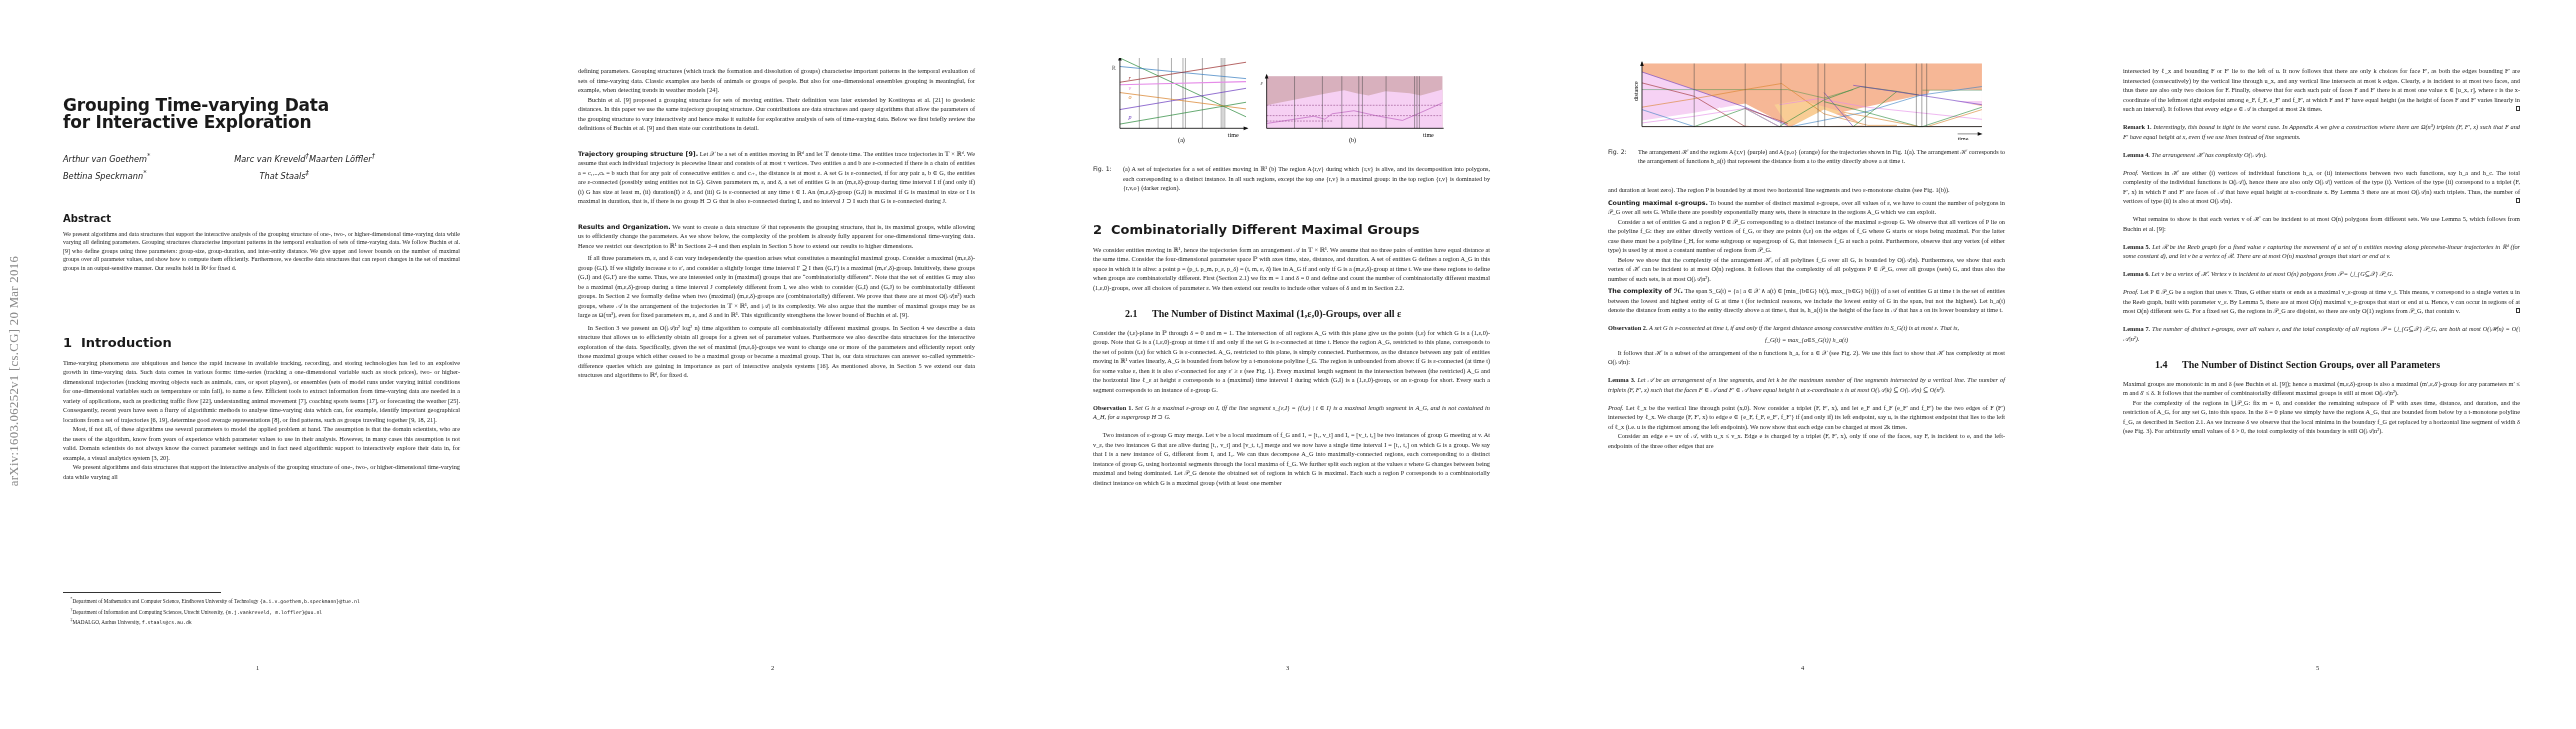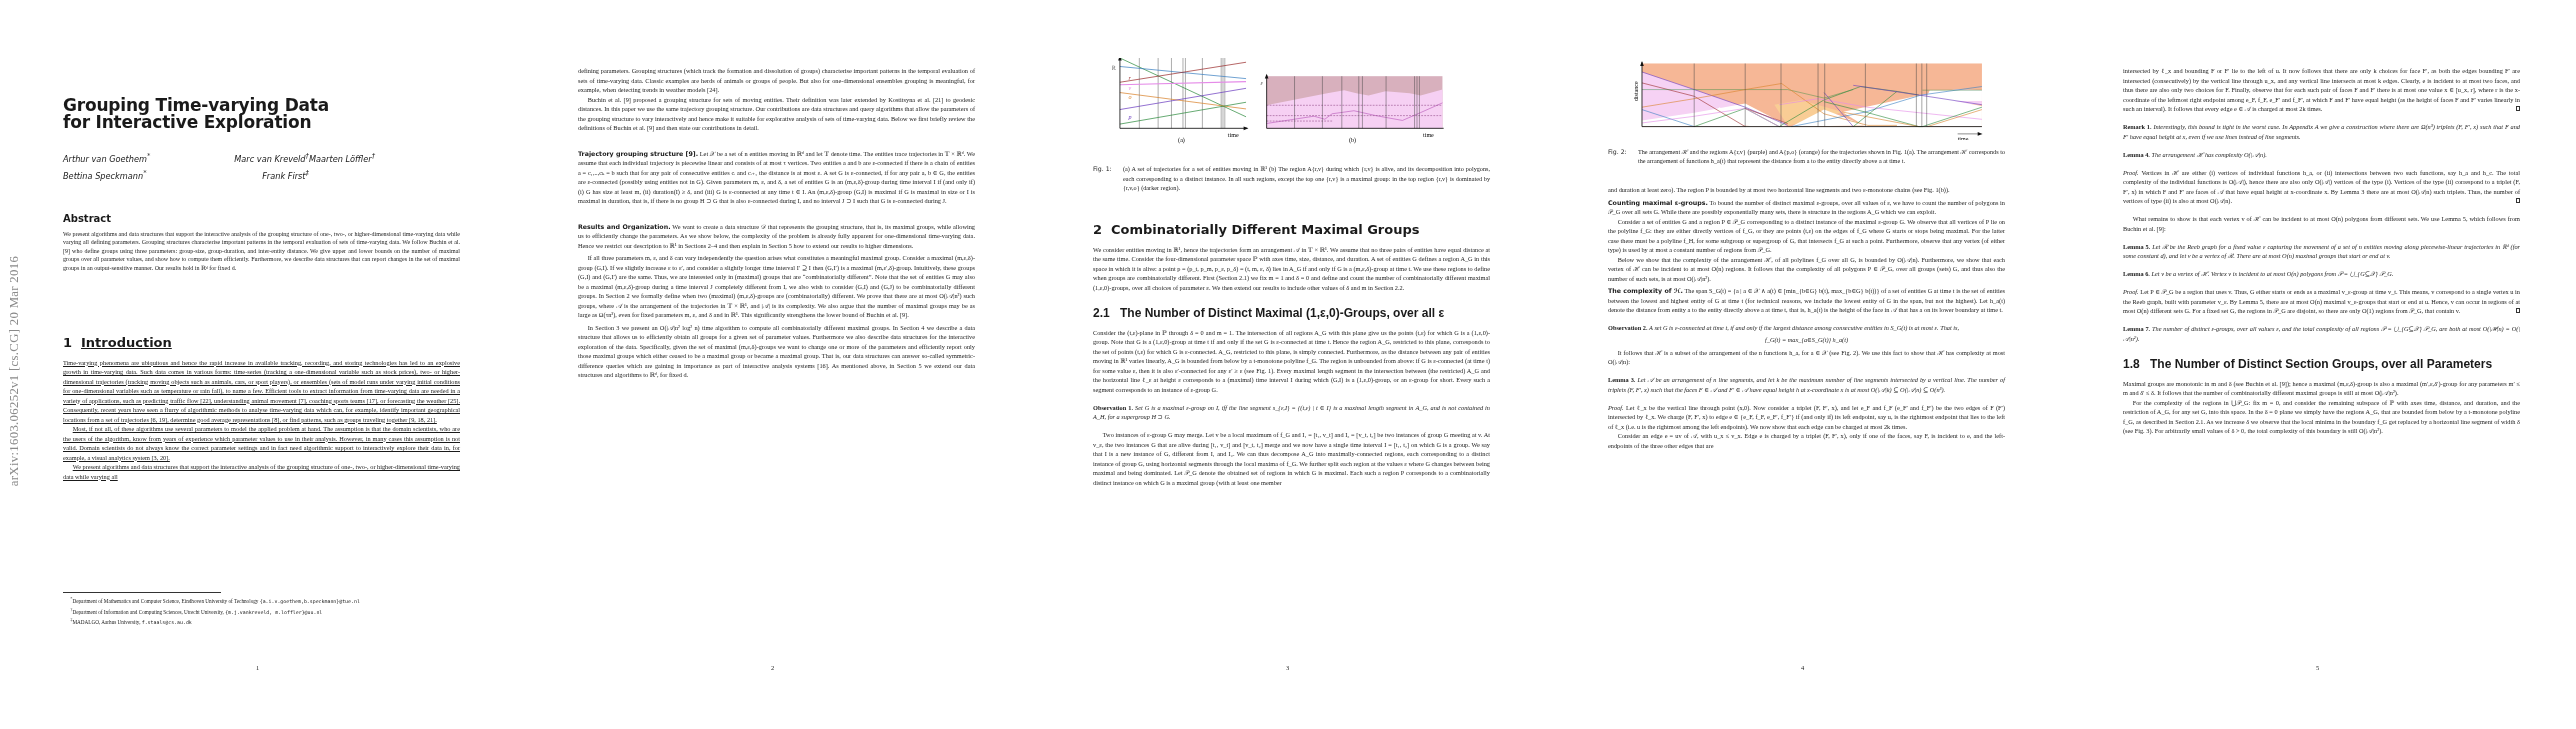--- a/index.html
+++ b/index.html
@@ -10,21 +10,21 @@
   .body-col { position: absolute; left: 63px; width: 397px; font-size: 6.3px; line-height: 9.5px; text-align: justify; hyphens: auto; }
   .title { position: absolute; left: 63px; top: 97px; font-size: 17px; line-height: 17px; font-weight: bold; font-family: "DejaVu Sans", sans-serif; letter-spacing: -0.2px; }
   .authors { position: absolute; left: 63px; top: 149px; font-family: "DejaVu Sans", sans-serif; font-style: italic; font-size: 8.2px; line-height: 14.6px; }
   .authors .row { display: flex; }
   .authors .a { width: 131px; }
   .authors .a:nth-child(2) { width: 115px; text-align: right; }
   .abstract-h { font-family: "DejaVu Sans", sans-serif; font-weight: bold; font-size: 10px; margin-bottom: 6px; }
   .abstract { font-size: 6px; line-height: 8.6px; }
   h2.sec { font-family: "DejaVu Sans", sans-serif; font-weight: bold; font-size: 13px; line-height: 12px; margin: 0; }
   h2.sec .num { display: inline-block; width: 18px; }
-  h3.sub { font-family: Liberation Sans, sans-serif; font-weight: bold; font-size: 12px; line-height: 11px; }
+  h3.sub { font-family: Liberation Serif, serif; font-weight: bold; font-size: 10px; line-height: 11px; margin-left: 32px; }
   h3.sub .num { display: inline-block; width: 27px; }
   p { margin: 0; }
   p.ind { text-indent: 9.7px; }
   .para-head { font-family: "DejaVu Sans", sans-serif; font-weight: bold; }
   .thm-head { font-weight: bold; }
   .it { font-style: italic; }
   .gap-s { height: 3px; }
   .gap-m { height: 8.5px; }
   .gap-l { height: 16px; }
   .footnotes { position: absolute; left: 63px; width: 397px; font-size: 5.2px; line-height: 7.8px; }
@@ -55,30 +55,30 @@
     </div>
 
     <div class="authors">
       <div class="row">
         <span class="a"><span>Arthur van Goethem</span><sup>*</sup></span>
         <span class="a"><span>Marc van Kreveld</span><sup>†</sup></span>
         <span class="a"><span>Maarten Löffler</span><sup>†</sup></span>
       </div>
       <div class="row">
         <span class="a"><span>Bettina Speckmann</span><sup>*</sup></span>
-        <span class="a"><span>Frank First</span><sup>‡</sup></span>
+        <span class="a"><span>That Staals</span><sup>‡</sup></span>
       </div>
     </div>
 
     <div class="body-col" style="top:214px;">
       <div class="abstract-h">Abstract</div>
       <p class="abstract">We present algorithms and data structures that support the interactive analysis of the grouping structure of one-, two-, or higher-dimensional time-varying data while varying all defining parameters. Grouping structures characterise important patterns in the temporal evaluation of sets of time-varying data. We follow Buchin et al. [9] who define groups using three parameters: group-size, group-duration, and inter-entity distance. We give upper and lower bounds on the number of maximal groups over all parameter values, and show how to compute them efficiently. Furthermore, we describe data structures that can report changes in the set of maximal groups in an output-sensitive manner. Our results hold in ℝᵈ for fixed d.</p>
     </div>
 
-    <div class="body-col" style="top:337px;text-decoration:underline;">
+    <div class="body-col" style="top:337px;">
       <h2 class="sec"><span class="num">1</span><span>Introduction</span></h2>
       <div class="gap-m"></div>
       <p>Time-varying phenomena are ubiquitous and hence the rapid increase in available tracking, recording, and storing technologies has led to an explosive growth in time-varying data. Such data comes in various forms: time-series (tracking a one-dimensional variable such as stock prices), two- or higher-dimensional trajectories (tracking moving objects such as animals, cars, or sport players), or ensembles (sets of model runs under varying initial conditions for one-dimensional variables such as temperature or rain fall), to name a few. Efficient tools to extract information from time-varying data are needed in a variety of applications, such as predicting traffic flow [22], understanding animal movement [7], coaching sports teams [17], or forecasting the weather [25]. Consequently, recent years have seen a flurry of algorithmic methods to analyse time-varying data which can, for example, identify important geographical locations from a set of trajectories [6, 19], determine good average representations [8], or find patterns, such as groups traveling together [9, 18, 21].</p>
       <p class="ind">Most, if not all, of these algorithms use several parameters to model the applied problem at hand. The assumption is that the domain scientists, who are the users of the algorithm, know from years of experience which parameter values to use in their analysis. However, in many cases this assumption is not valid. Domain scientists do not always know the correct parameter settings and in fact need algorithmic support to interactively explore their data in, for example, a visual analytics system [3, 20].</p>
       <p class="ind">We present algorithms and data structures that support the interactive analysis of the grouping structure of one-, two-, or higher-dimensional time-varying data while varying all</p>
     </div>
 
     <div class="footnotes" style="top:592px;">
       <div class="rule"></div>
       <p class="fn"><sup>*</sup><span>Department of Mathematics and Computer Science, Eindhoven University of Technology </span><span class="mono">{a.i.v.goethem,b.speckmann}@tue.nl</span></p>
@@ -286,21 +286,21 @@
       <p class="ind">What remains to show is that each vertex v of ℋ can be incident to at most O(n) polygons from different sets. We use Lemma 5, which follows from Buchin et al. [9]:</p>
       <div class="gap-m"></div>
       <p><span class="thm-head">Lemma 5.</span> <span class="it">Let ℛ be the Reeb graph for a fixed value ε capturing the movement of a set of n entities moving along piecewise-linear trajectories in ℝᵈ (for some constant d), and let v be a vertex of ℛ. There are at most O(n) maximal groups that start or end at v.</span></p>
       <div class="gap-m"></div>
       <p><span class="thm-head">Lemma 6.</span> <span class="it">Let v be a vertex of ℋ. Vertex v is incident to at most O(n) polygons from 𝒫 = ⋃_{G⊆𝒳} 𝒫_G.</span></p>
       <div class="gap-m"></div>
       <p><span class="it">Proof.</span> <span>Let P ∈ 𝒫_G be a region that uses v. Thus, G either starts or ends as a maximal v_ε-group at time v_t. This means, v correspond to a single vertex u in the Reeb graph, built with parameter v_ε. By Lemma 5, there are at most O(n) maximal v_ε-groups that start or end at u. Hence, v can occur in regions of at most O(n) different sets G. For a fixed set G, the regions in 𝒫_G are disjoint, so there are only O(1) regions from 𝒫_G, that contain v.</span><span class="qed"></span></p>
       <div class="gap-m"></div>
       <p><span class="thm-head">Lemma 7.</span> <span class="it">The number of distinct ε-groups, over all values ε, and the total complexity of all regions 𝒫 = ⋃_{G⊆𝒳} 𝒫_G, are both at most O(|ℋ|n) = O(|𝒜|n²).</span></p>
       <div class="gap-l"></div>
-      <h3 class="sub"><span class="num">1.8</span><span>The Number of Distinct Section Groups, over all Parameters</span></h3>
+      <h3 class="sub"><span class="num">1.4</span><span>The Number of Distinct Section Groups, over all Parameters</span></h3>
       <div class="gap-m"></div>
       <p>Maximal groups are monotonic in m and δ (see Buchin et al. [9]); hence a maximal (m,ε,δ)-group is also a maximal (m′,ε,δ′)-group for any parameters m′ ≤ m and δ′ ≤ δ. It follows that the number of combinatorially different maximal groups is still at most O(|𝒜|n²).</p>
       <p class="ind">For the complexity of the regions in ⋃𝒫_G: fix m = 0, and consider the remaining subspace of ℙ with axes time, distance, and duration, and the restriction of A_G, for any set G, into this space. In the δ = 0 plane we simply have the regions A_G, that are bounded from below by a t-monotone polyline f_G, as described in Section 2.1. As we increase δ we observe that the local minima in the boundary f_G get replaced by a horizontal line segment of width δ (see Fig. 3). For arbitrarily small values of δ &gt; 0, the total complexity of this boundary is still O(|𝒜|n²).</p>
     </div>
     <div class="page-num">5</div>
   </div>
 
 </div>
 
 

